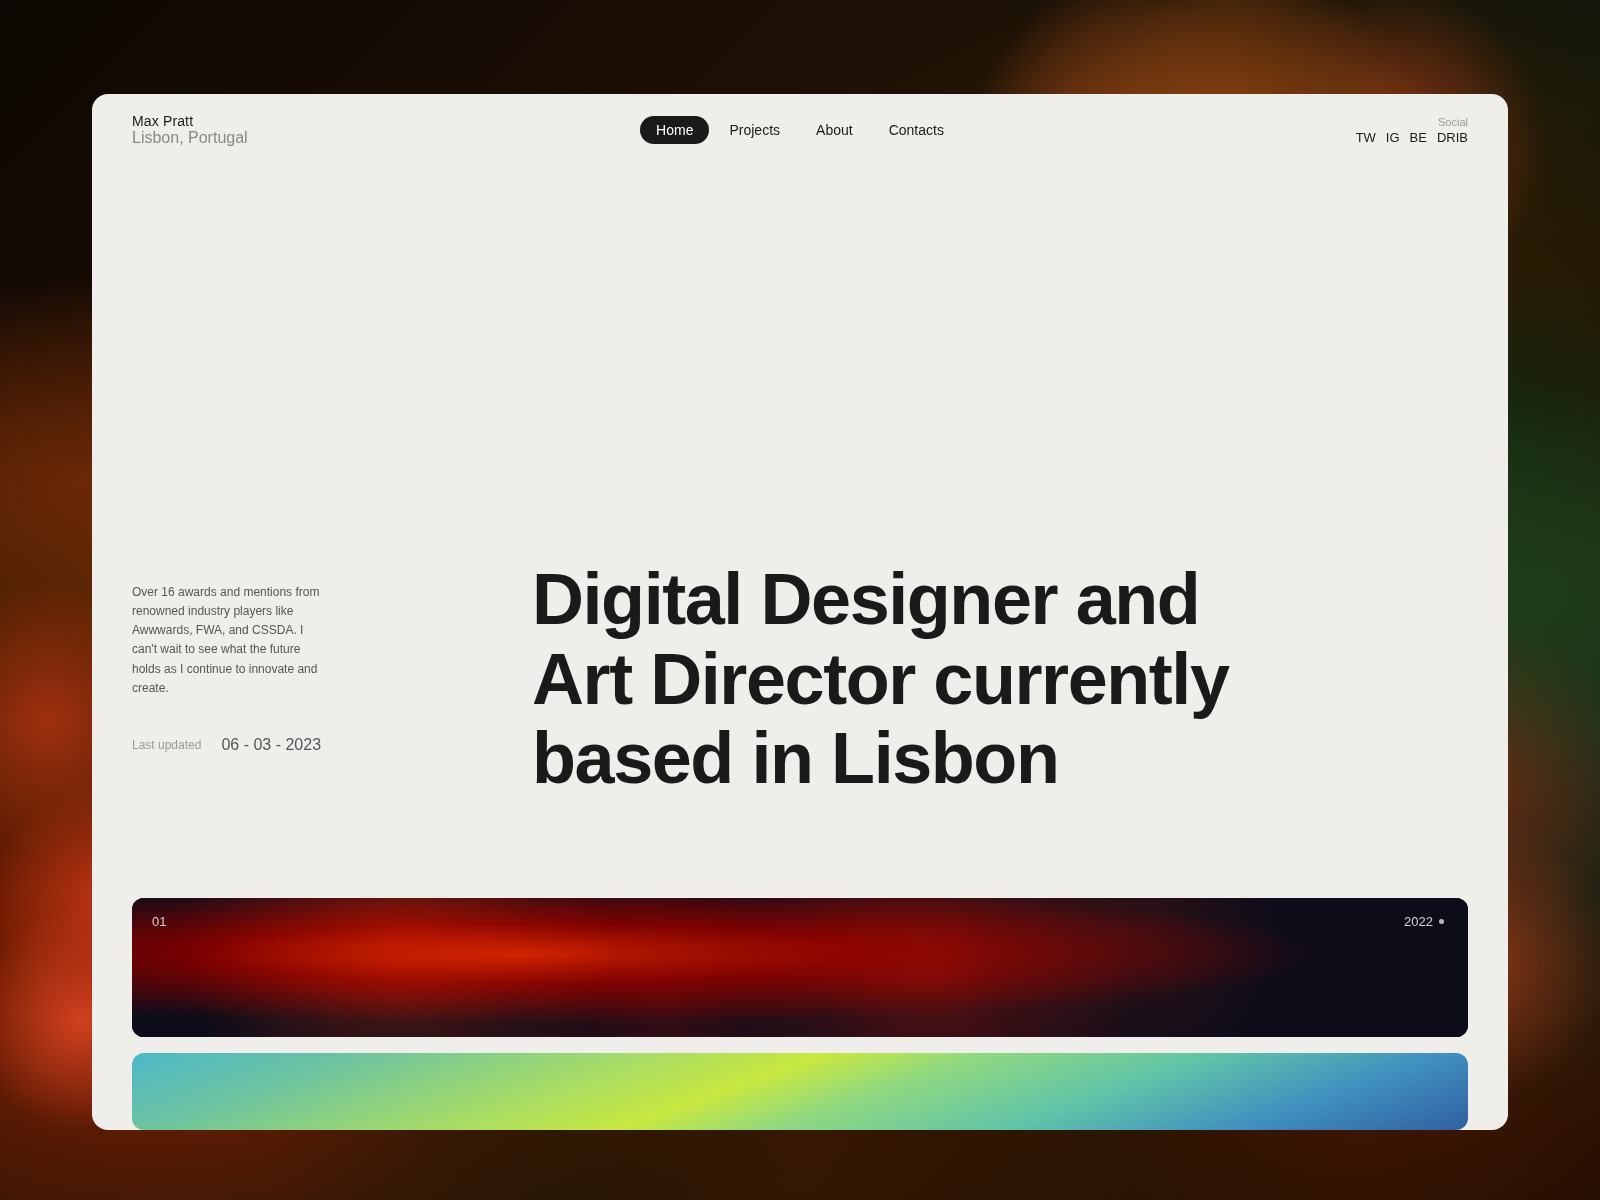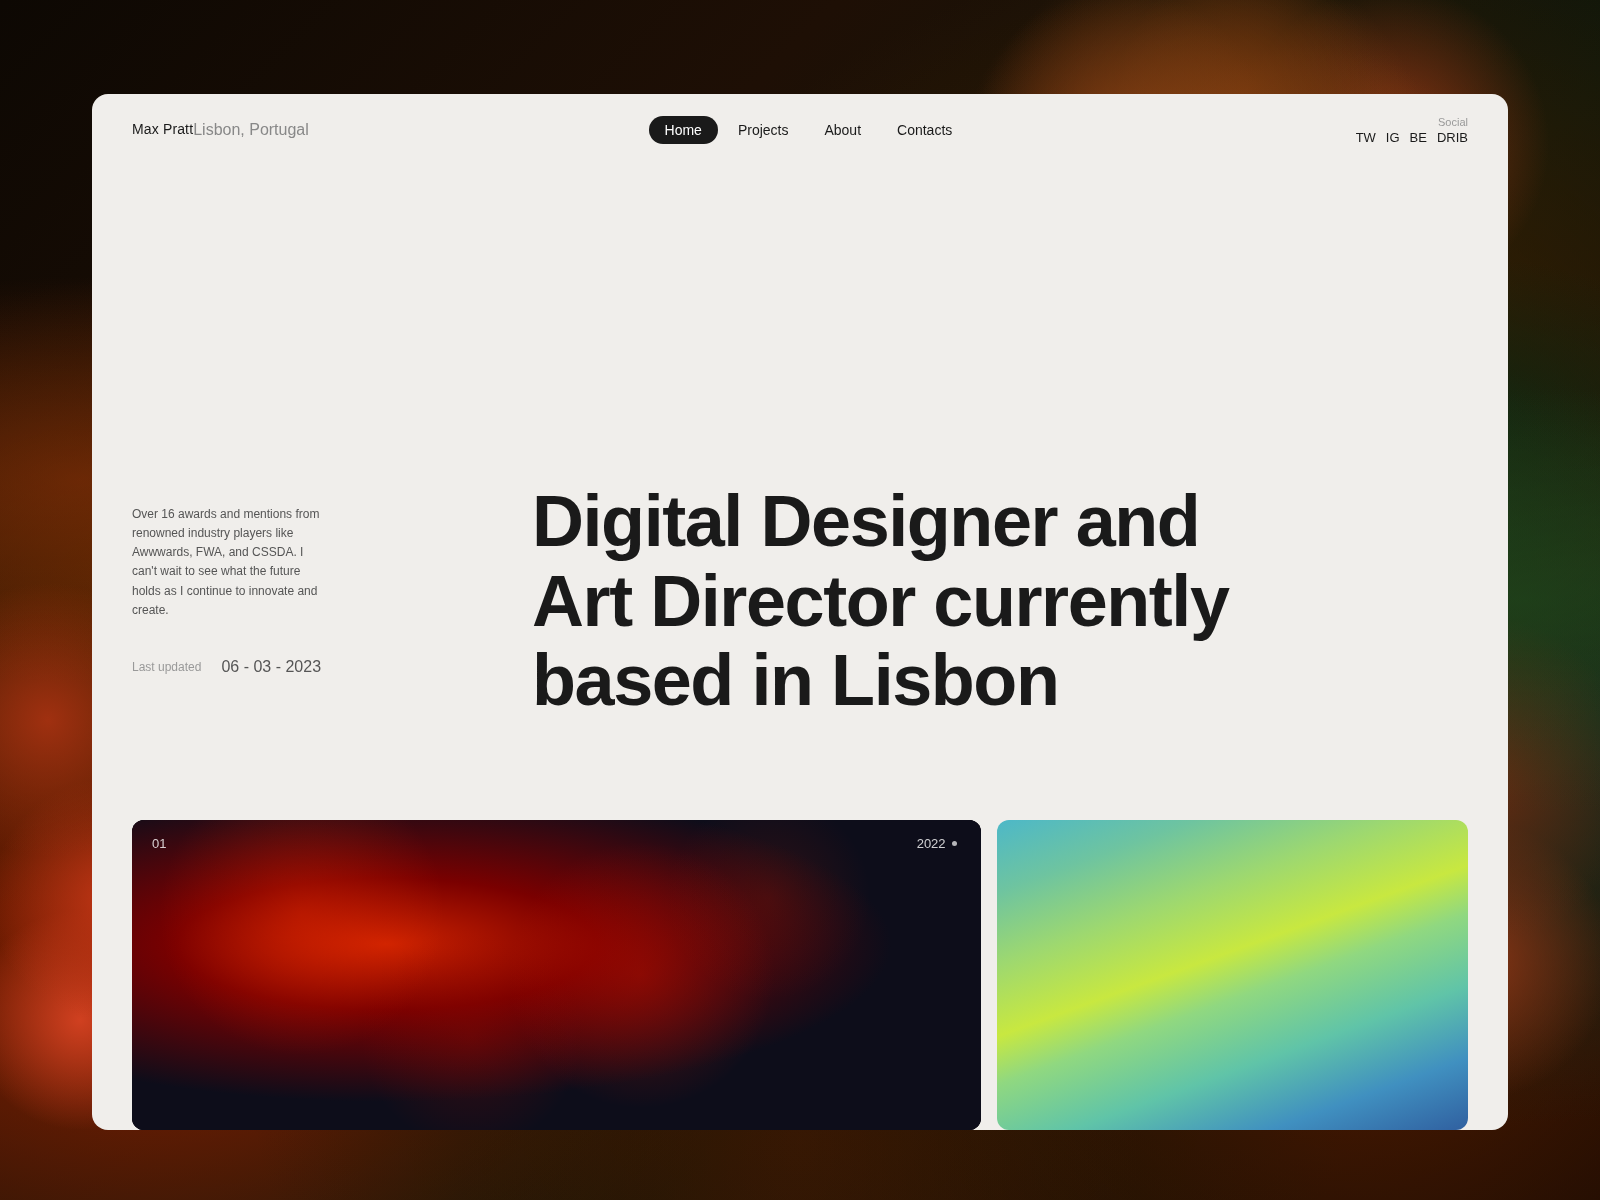--- a/index.html
+++ b/index.html
@@ -76,21 +76,21 @@
     .nav {
       display: flex;
       align-items: center;
       padding: 0 40px;
       height: 72px;
       flex-shrink: 0;
     }
 
     .brand {
       display: flex;
-      flex-direction: row;
+      flex-direction: column;
       min-width: 160px;
     }
 
     .brand-name {
       font-size: 14px;
       font-weight: 500;
       color: #1a1a1a;
       letter-spacing: 0.01em;
     }
 
@@ -207,22 +207,23 @@
       color: #1a1a1a;
       letter-spacing: -0.02em;
       margin-top: 11px;
     }
 
     
     .projects-row {
       display: flex;
       gap: 16px;
       padding: 0 40px;
-      height: 310px;
+      height: 232px;
       flex-shrink: 0;
+      flex-direction: column;
     }
 
     .project-card {
       border-radius: 12px;
       overflow: hidden;
       position: relative;
       cursor: pointer;
     }
 
     .project-card-1 {

